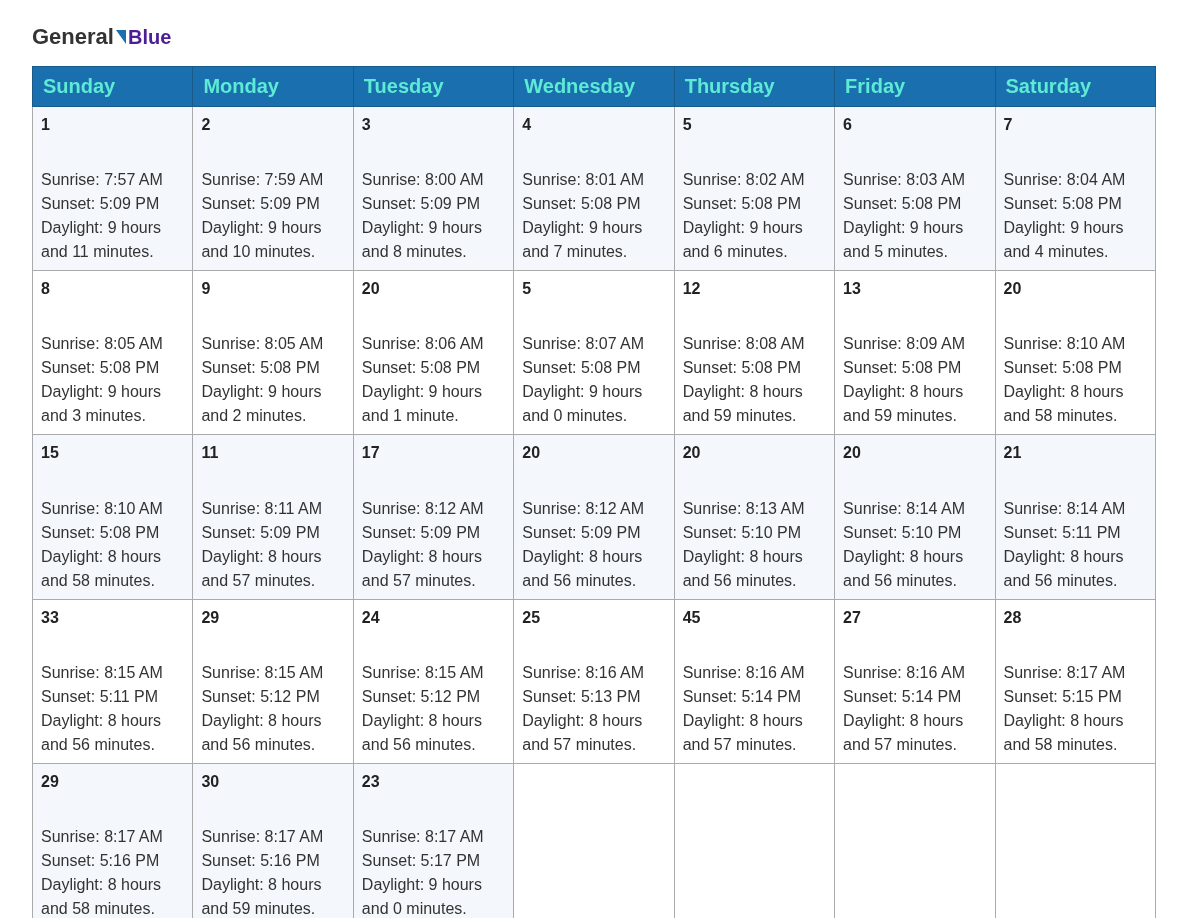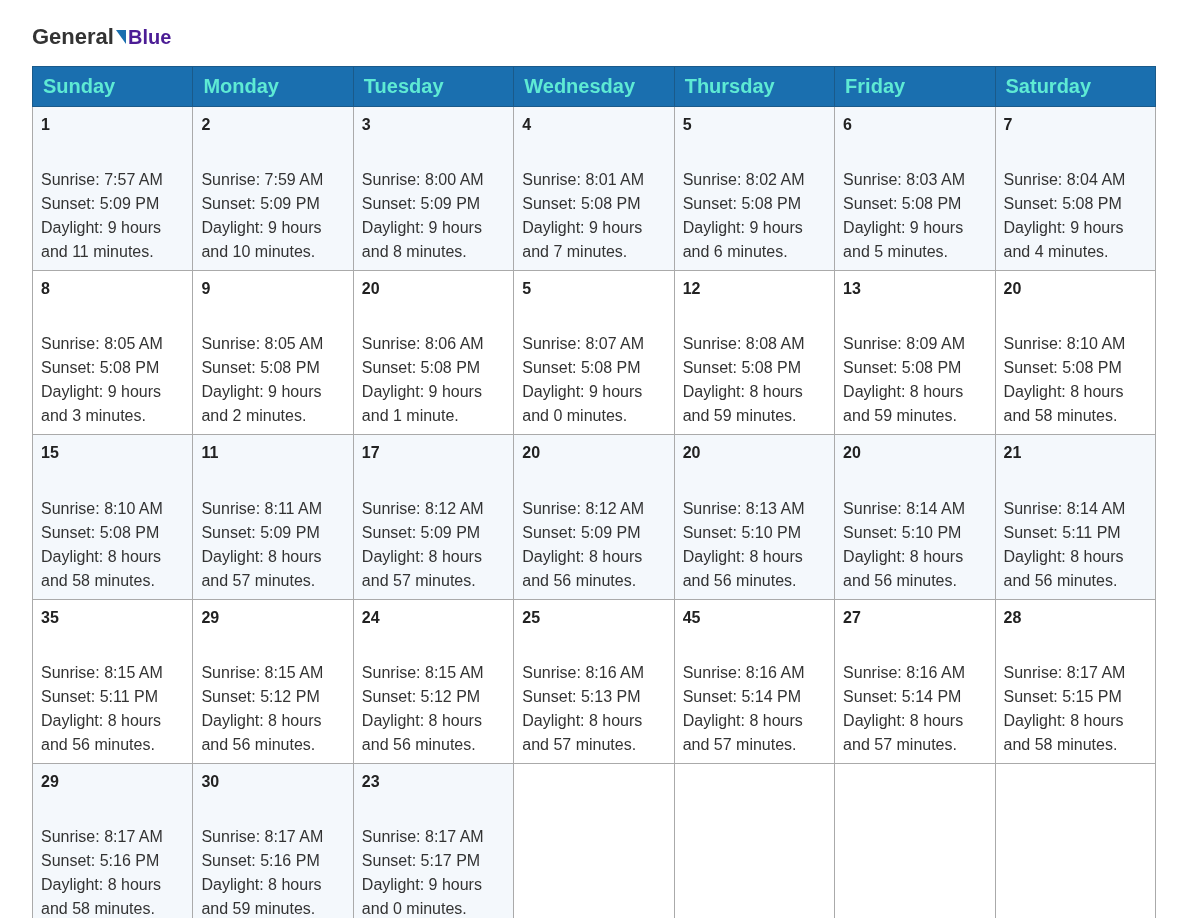--- a/index.html
+++ b/index.html
@@ -198,21 +198,21 @@
           <span class="day-number">20</span>
           <div class="day-info">Sunrise: 8:14 AM<br>Sunset: 5:10 PM<br>Daylight: 8 hours and 56 minutes.</div>
         </td>
         <td>
           <span class="day-number">21</span>
           <div class="day-info">Sunrise: 8:14 AM<br>Sunset: 5:11 PM<br>Daylight: 8 hours and 56 minutes.</div>
         </td>
       </tr>
       <tr>
         <td>
-          <span class="day-number">35</span>
+          <span class="day-number">33</span>
           <div class="day-info">Sunrise: 8:15 AM<br>Sunset: 5:11 PM<br>Daylight: 8 hours and 56 minutes.</div>
         </td>
         <td>
           <span class="day-number">29</span>
           <div class="day-info">Sunrise: 8:15 AM<br>Sunset: 5:12 PM<br>Daylight: 8 hours and 56 minutes.</div>
         </td>
         <td>
           <span class="day-number">24</span>
           <div class="day-info">Sunrise: 8:15 AM<br>Sunset: 5:12 PM<br>Daylight: 8 hours and 56 minutes.</div>
         </td>

